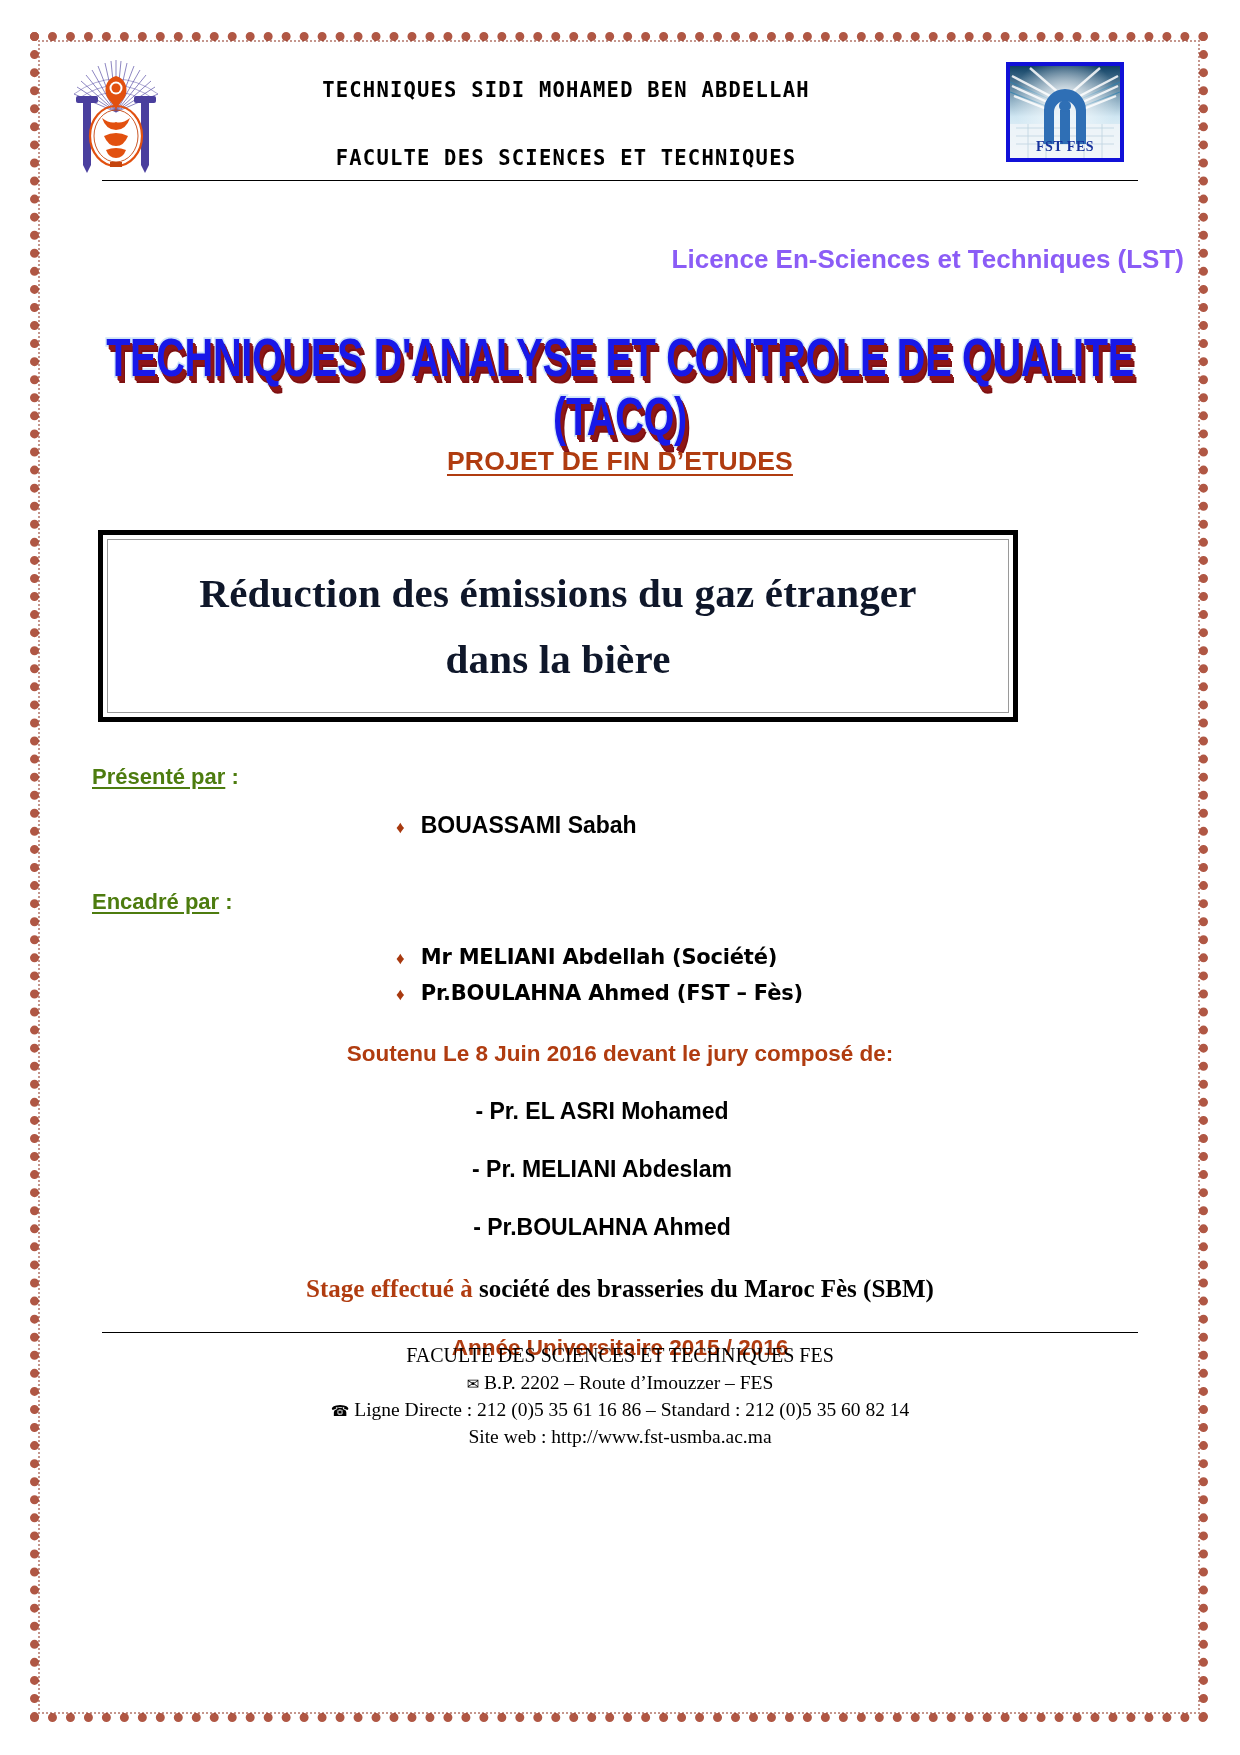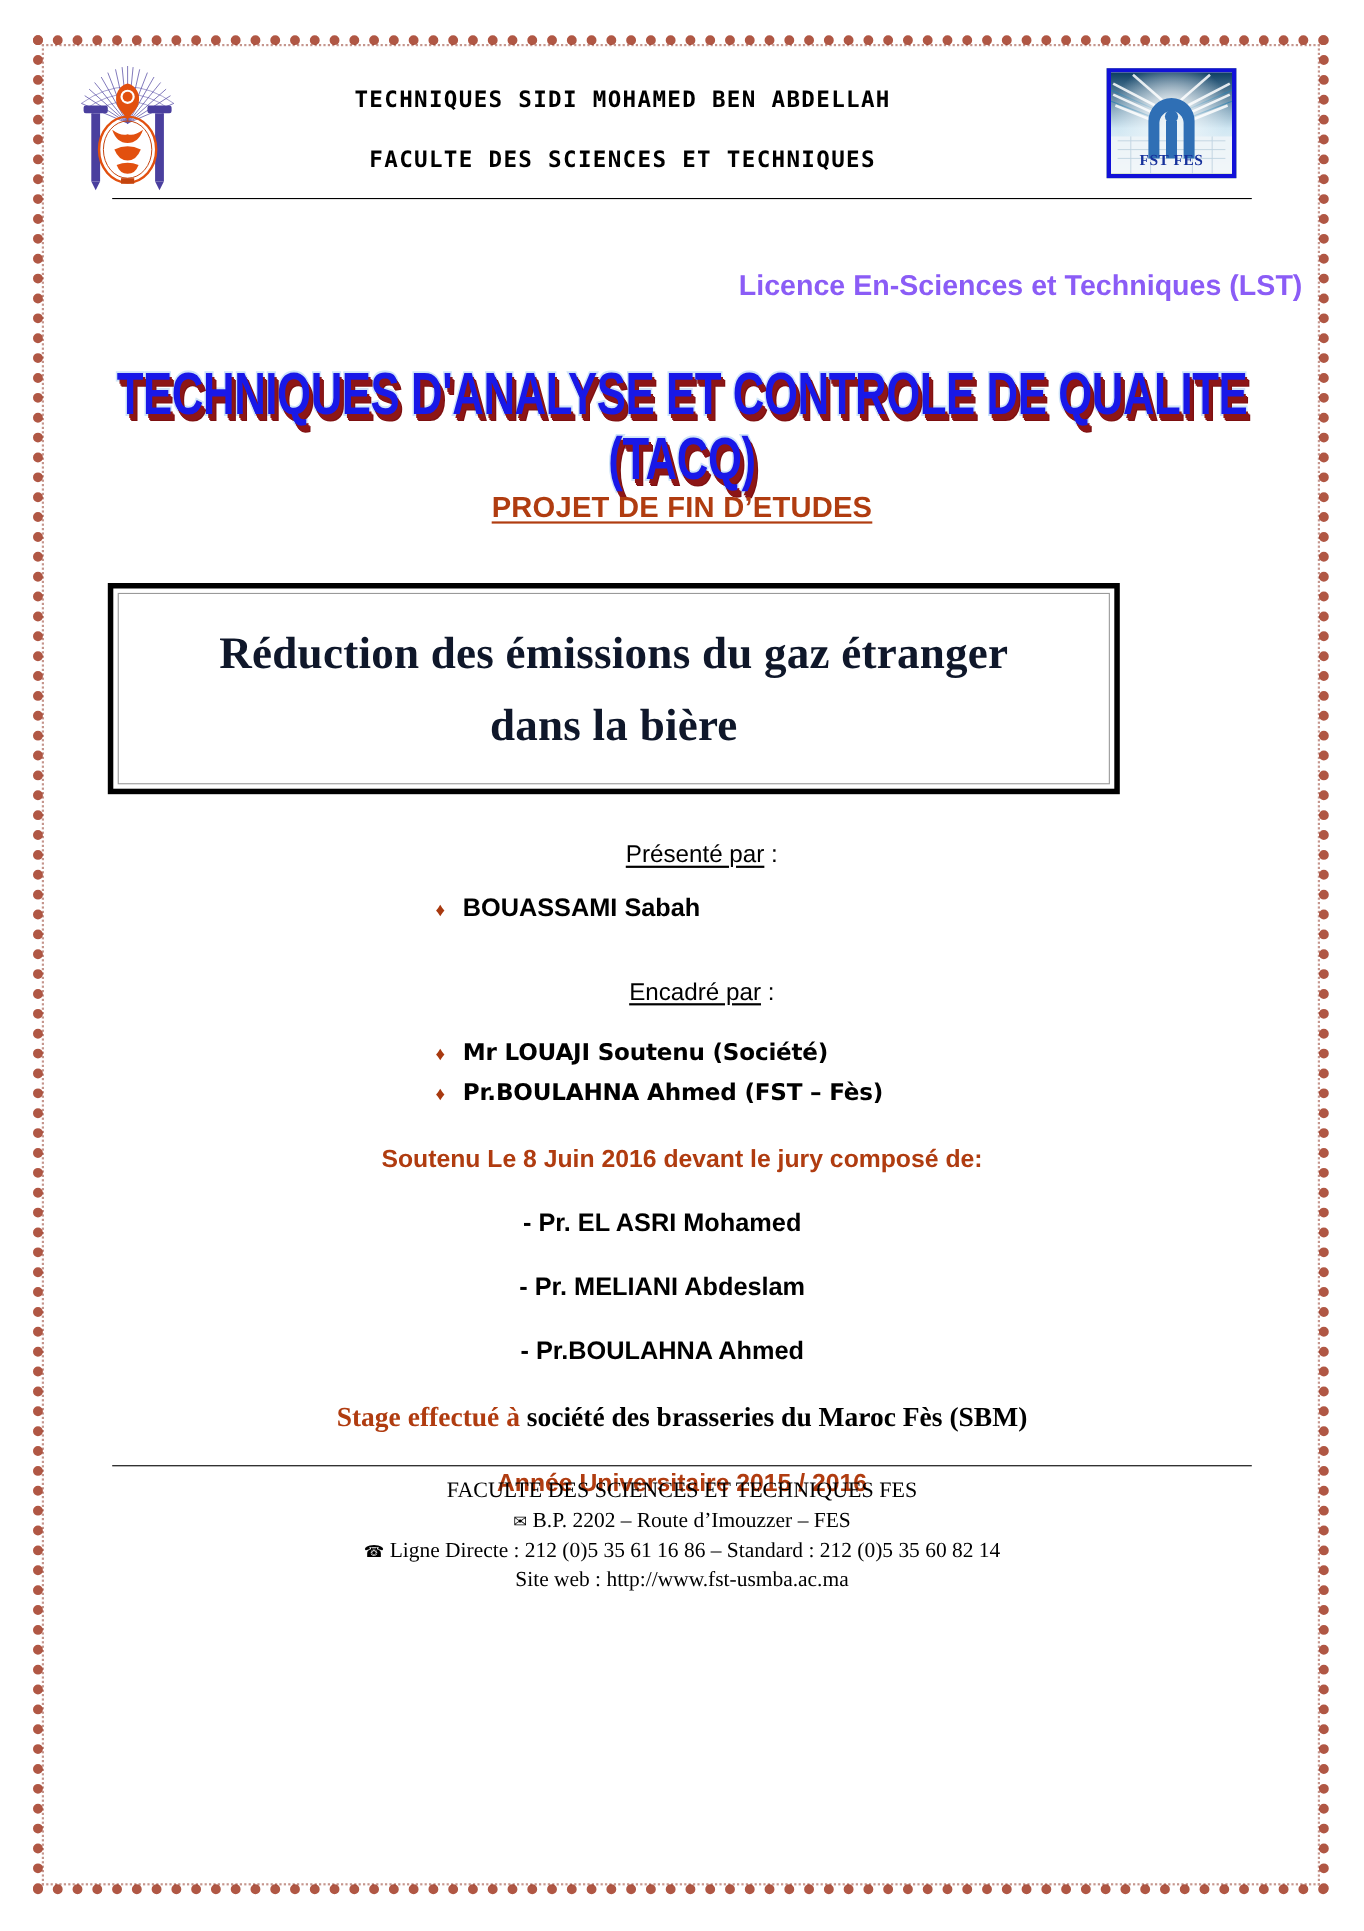--- a/index.html
+++ b/index.html
@@ -90,21 +90,21 @@
     text-align: center;
   }
   .uni-line {
     font-family: "DejaVu Sans Mono", monospace;
     font-weight: bold;
     font-size: 20.5px;
     color: #000000;
     letter-spacing: 1.2px;
     white-space: nowrap;
   }
-  .uni-line.second { margin-top: 31px; }
+  .uni-line.second { margin-top: 44px; }
 
   .hr-top {
     position: absolute;
     left: 46px;
     top: 128px;
     width: 1036px;
     border-top: 1.4px solid #000000;
   }
 
   
@@ -198,25 +198,25 @@
     color: #0f172a;
     text-align: center;
     line-height: 1.62;
     letter-spacing: 0.2px;
   }
 
   
   .people { position: absolute; left: 0; top: 712px; width: 1128px; }
 
   .sec-head {
-    text-align: center;
-    font-family: "Liberation Sans", sans-serif;
-    font-weight: normal;
+    text-align: left;
+    font-family: "Liberation Sans", sans-serif;
+    font-weight: bold;
     font-size: 22px;
-    color: #000000;
+    color: #4d7c0f;
   }
   .sec-head .u {
     text-decoration: underline;
     text-underline-offset: 3px;
   }
   .head-presente { padding-left: 36px; }
   .head-encadre  { padding-left: 36px; margin-top: 50px; }
 
   .bullet-row {
     display: flex;
@@ -445,21 +445,21 @@
         <span class="dia">♦</span>
         <span class="nm">BOUASSAMI Sabah</span>
       </div>
 
       <div class="sec-head head-encadre">
         <span class="u">Encadré par</span><span> :</span>
       </div>
 
       <div class="bullet-row calibri first-sup">
         <span class="dia">♦</span>
-        <span class="nm">Mr  LOUAJI Soutenu (Société)</span>
+        <span class="nm">Mr  MELIANI Abdellah (Société)</span>
       </div>
       <div class="bullet-row calibri tight">
         <span class="dia">♦</span>
         <span class="nm">Pr.BOULAHNA Ahmed  (FST – Fès)</span>
       </div>
 
       <div class="soutenu">Soutenu Le   8 Juin 2016 devant le jury composé de:</div>
 
       <div class="jury-item">- Pr. EL ASRI Mohamed</div>
       <div class="jury-item">- Pr. MELIANI Abdeslam</div>

